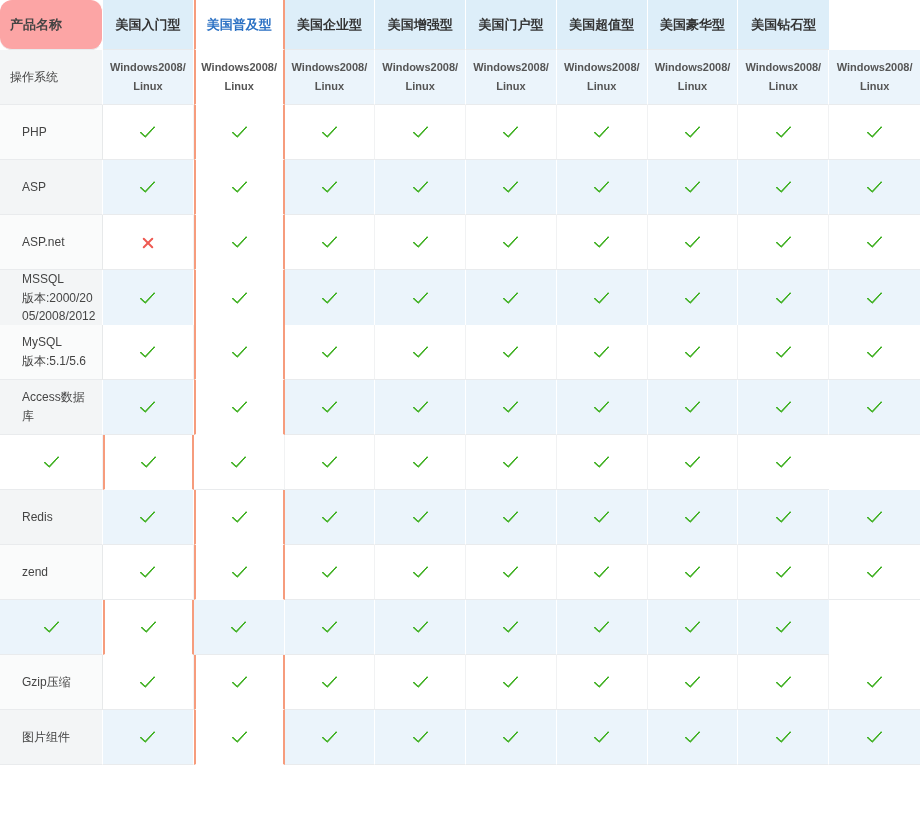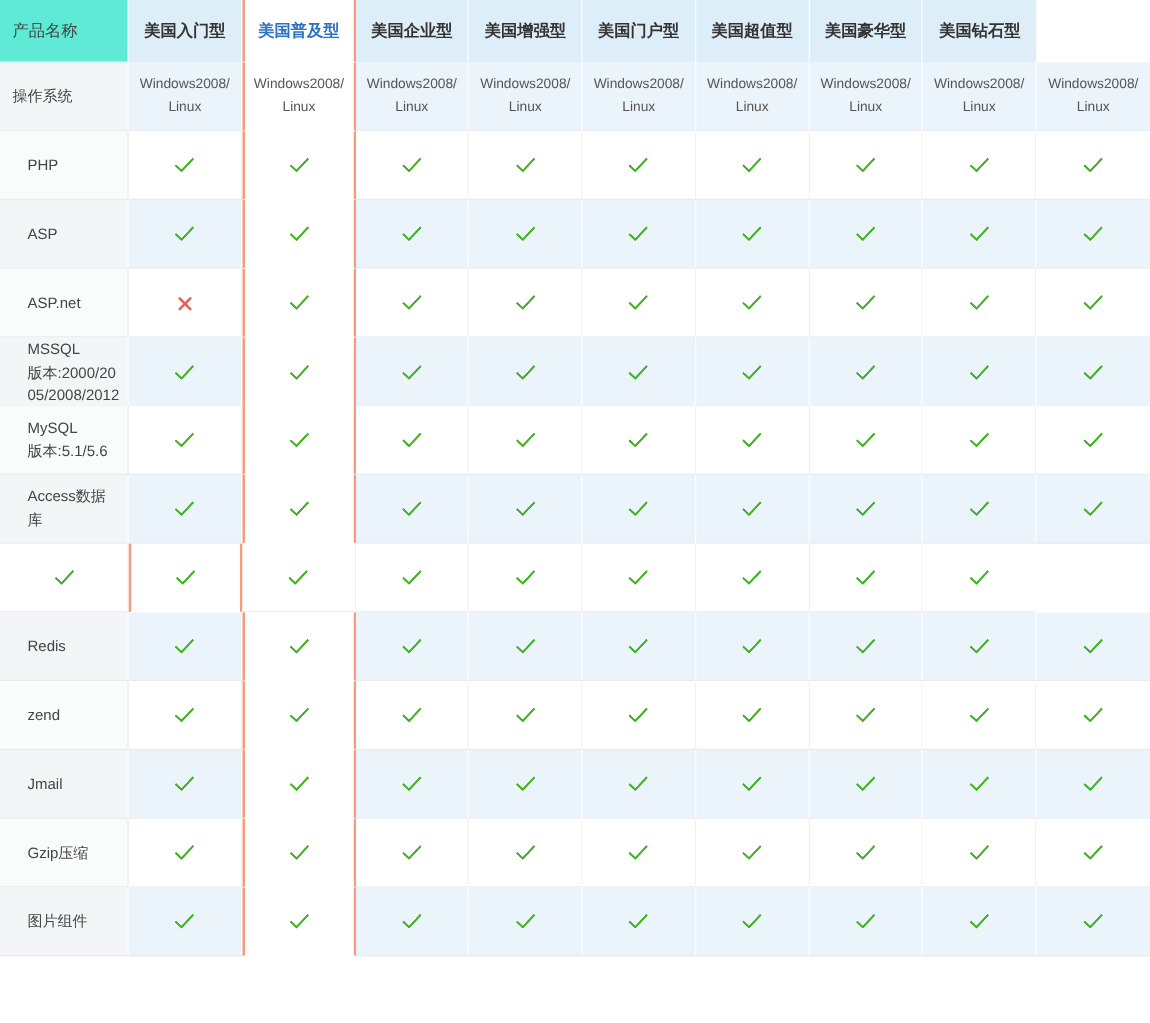--- a/index.html
+++ b/index.html
@@ -39,32 +39,32 @@
   
   .row.header .cell{background:var(--head-blue);border-right-color:#fff;
     font-size:13px;font-weight:600;color:#333;}
   
   .cell.rowlabel{
     justify-content:flex-start;padding-left:10px;text-align:left;
     background:#fafbfb;border-right:1px solid #e7e9ea;
     font-size:12px;color:#444;
   }
   .row.shaded .cell.rowlabel{background:#f3f5f6;}
-  .row.header .cell.rowlabel{background:#5eead4;font-size:13px;font-weight:400;color:#444;}
+  .row.header .cell.rowlabel{background:#fca5a5;font-size:13px;font-weight:700;color:#444;border-radius:12px;}
   .rowlabel .lbl-wrap{line-height:1.55;word-break:break-all;padding-right:6px;margin-left:12px;}
   
   .cell.hl{
     background:#fff !important;
     border-left:2px solid var(--accent);
     border-right:2px solid var(--accent) !important;
     border-bottom-color:transparent !important;
   }
   .row.header .cell.hl{color:var(--hl-text);}
   
-  .os-lines{line-height:1.7;font-size:11px;color:#555;}
+  .os-lines{line-height:1.7;font-size:11px;color:#555;font-weight:bold;}
   
   .icon-check{
     display:inline-block;width:13px;height:6px;
     border-left:2px solid var(--green);
     border-bottom:2px solid var(--green);
     transform:rotate(-47deg);
     border-radius:1px;margin-top:-4px;
   }
   .icon-cross{position:relative;display:inline-block;width:13px;height:13px;}
   .icon-cross::before,.icon-cross::after{
@@ -443,25 +443,20 @@
         <span class="icon-check"></span>
       </div>
       <div class="cell">
         <span class="icon-check"></span>
       </div>
       <div class="cell">
         <span class="icon-check"></span>
       </div>
     </div>
     <div class="row shaded">
-      <div class="cell rowlabel">
-        <div class="lbl-wrap">
-          <div>Jmail</div>
-        </div>
-      </div>
       <div class="cell">
         <span class="icon-check"></span>
       </div>
       <div class="cell hl">
         <span class="icon-check"></span>
       </div>
       <div class="cell">
         <span class="icon-check"></span>
       </div>
       <div class="cell">

